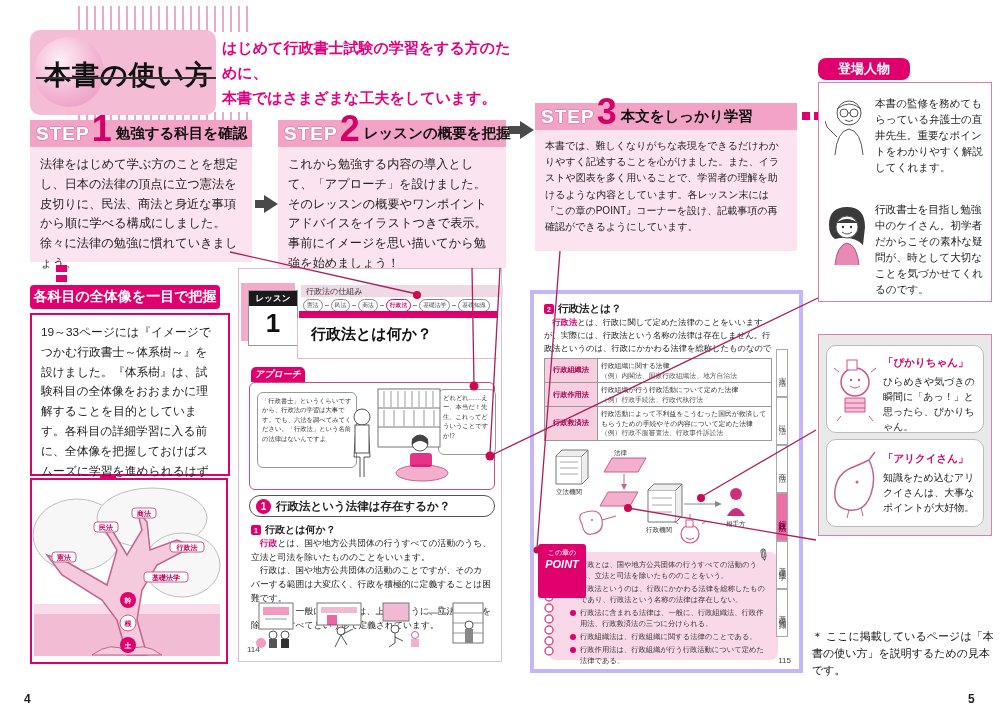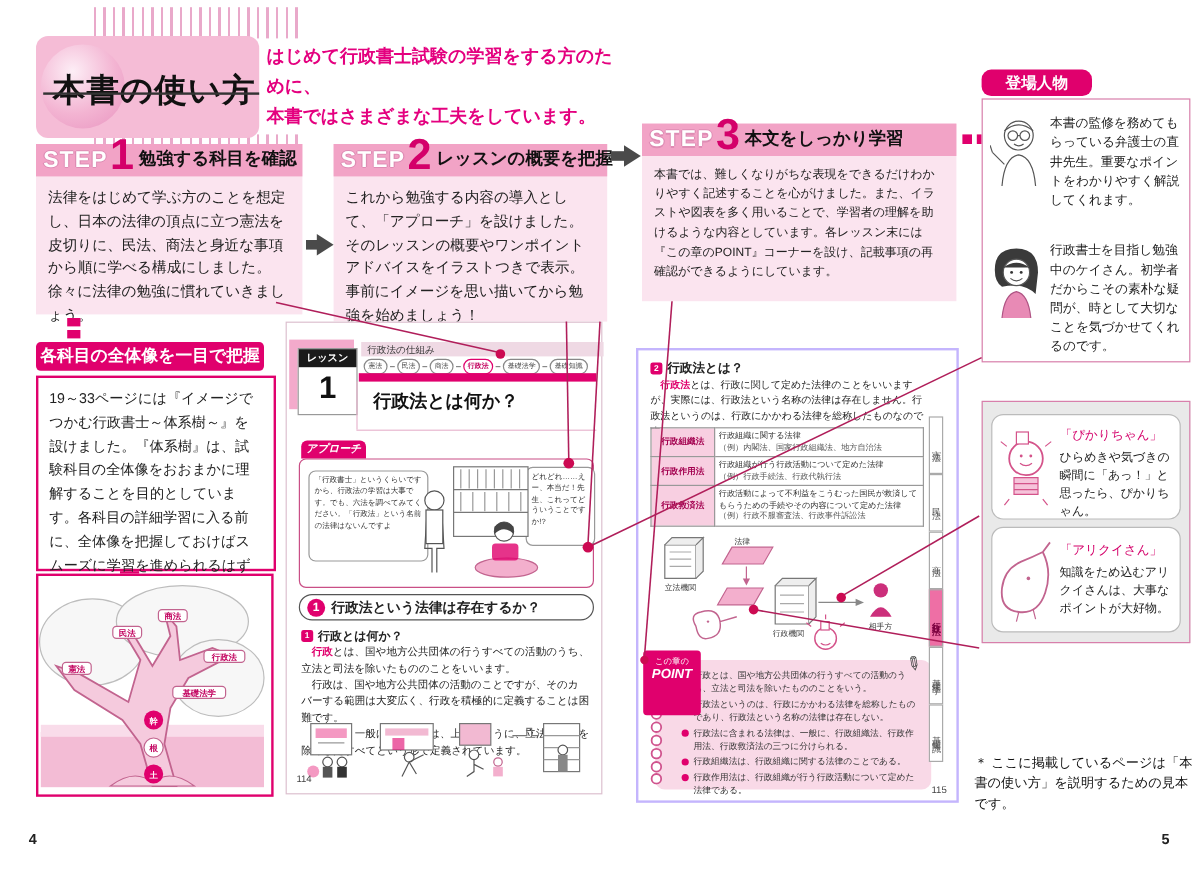--- a/index.html
+++ b/index.html
@@ -28,21 +28,21 @@
 
   .dotsq{background:#e0006d;}
 
   
   .mag-tag{background:#e0006d;color:#fff;font-weight:800;border-radius:4px;display:flex;align-items:center;justify-content:center;}
   .overview-body{border:2px solid #e0006d;background:#fff;font-size:11.8px;line-height:1.68;padding:8px 9px;}
   .tree-box{border:2px solid #e0006d;background:#fff;}
 
   
   .page114{background:#fff;border:1px solid #dcc0cf;}
-  .page115{background:#fff;border:2px solid #c4b5fd;}
+  .page115{background:#fff;border:4px solid #c4b5fd;}
   .lesson-shadow{background:#f3aacb;}
   .lesson-front{background:#fff;border:1px solid #999;}
   .lesson-bar{background:#1a1a1a;color:#fff;font-size:8.5px;font-weight:700;display:flex;align-items:center;justify-content:center;}
   .lesson-num{font-size:26px;font-weight:800;color:#111;text-align:center;line-height:34px;}
   .chapter-bar{background:#efd9e4;font-size:8px;color:#333;display:flex;align-items:center;padding:0 5px;}
   .tabs-row{display:flex;align-items:center;gap:2px;}
   .tab-pill{border:1px solid #888;border-radius:7px;font-size:5.8px;color:#444;padding:1px 3px;white-space:nowrap;background:#fff;}
   .tab-pill.active{border:1.5px solid #e0006d;color:#c2005e;font-weight:700;}
   .tab-dash{width:4px;height:1px;background:#888;}
   .mag-bar{background:#e0006d;}
@@ -72,21 +72,21 @@
   .point-tag{background:#e0006d;color:#fff;text-align:center;border-radius:3px;}
   .point-item{display:flex;gap:4px;font-size:7.3px;line-height:1.5;color:#333;margin-bottom:2px;}
   .point-dot{width:6px;height:6px;border-radius:50%;background:#e0006d;flex:0 0 6px;margin-top:2px;}
   .pencil{font-size:15px;color:#444;transform:rotate(35deg);}
 
   
   .char-box{border:1.5px solid #d87fab;background:#fff;}
   .char-desc{font-size:10.6px;line-height:1.52;color:#222;}
   .assist-outer{border:1.5px solid #d87fab;background:#e9e9e9;}
   .assist-card{background:#fff;border:1px solid #bbb;border-radius:10px;}
-  .assist-name{font-size:10.5px;font-weight:400;color:#d4006a;text-align:center;}
+  .assist-name{font-size:10.5px;font-weight:700;color:#d4006a;text-align:center;}
   .assist-desc{font-size:10px;line-height:1.5;color:#222;}
   .footnote{font-size:11px;line-height:1.55;color:#111;}
   .folio{font-size:12px;font-weight:700;color:#222;}
   svg{display:block;}
 </style>
 </head>
 <body>
 
 <div class="canvas">
 

